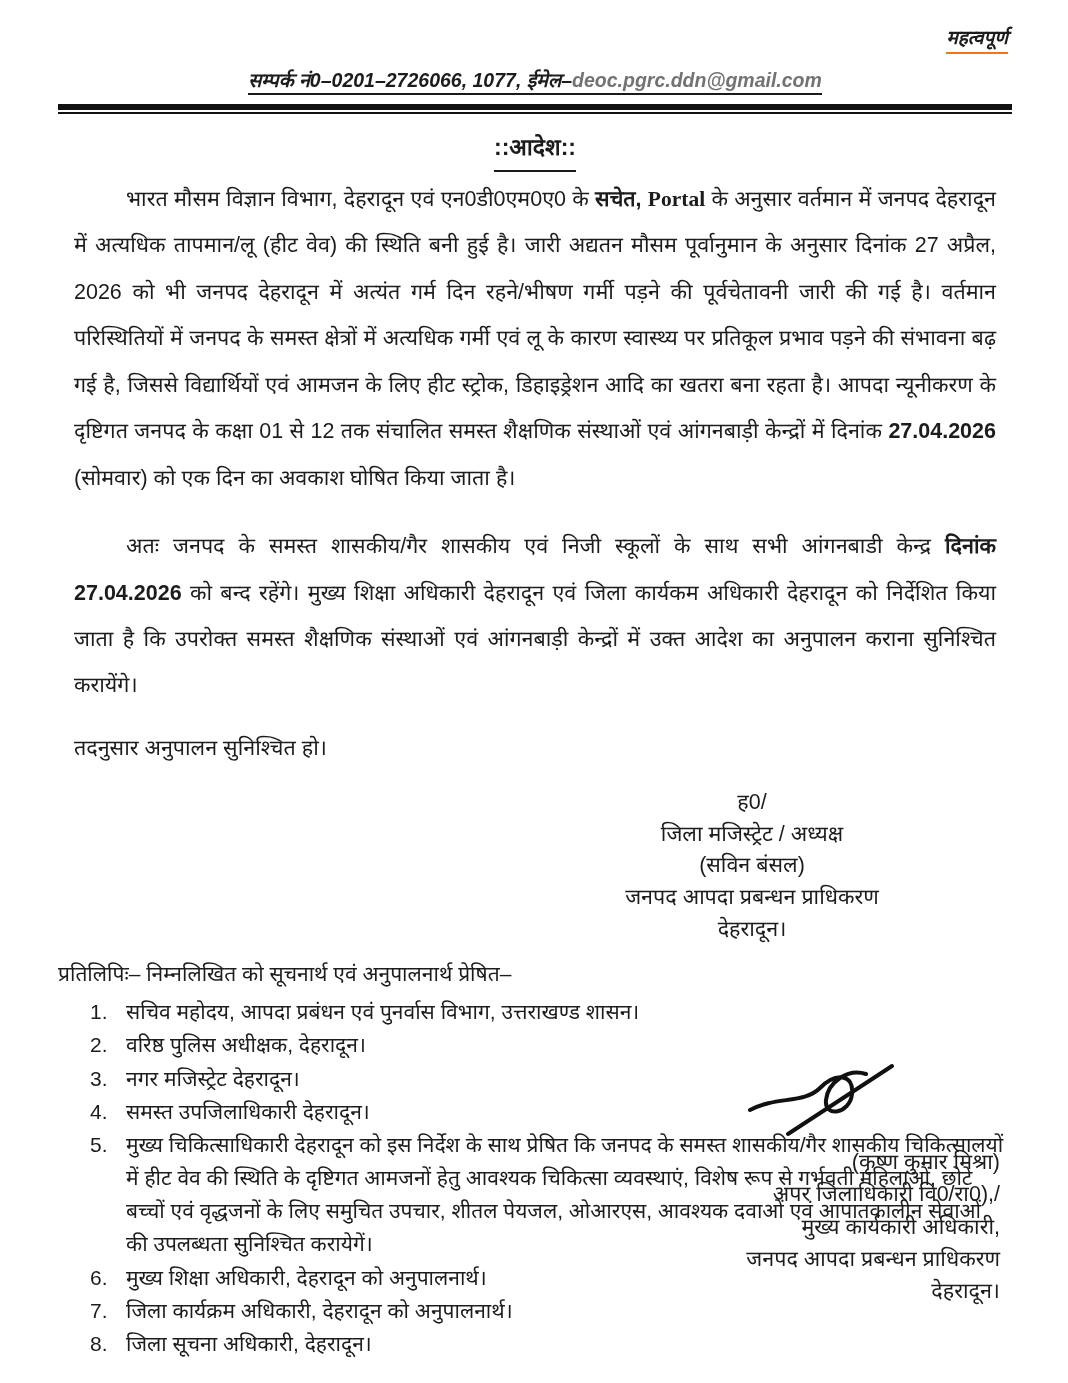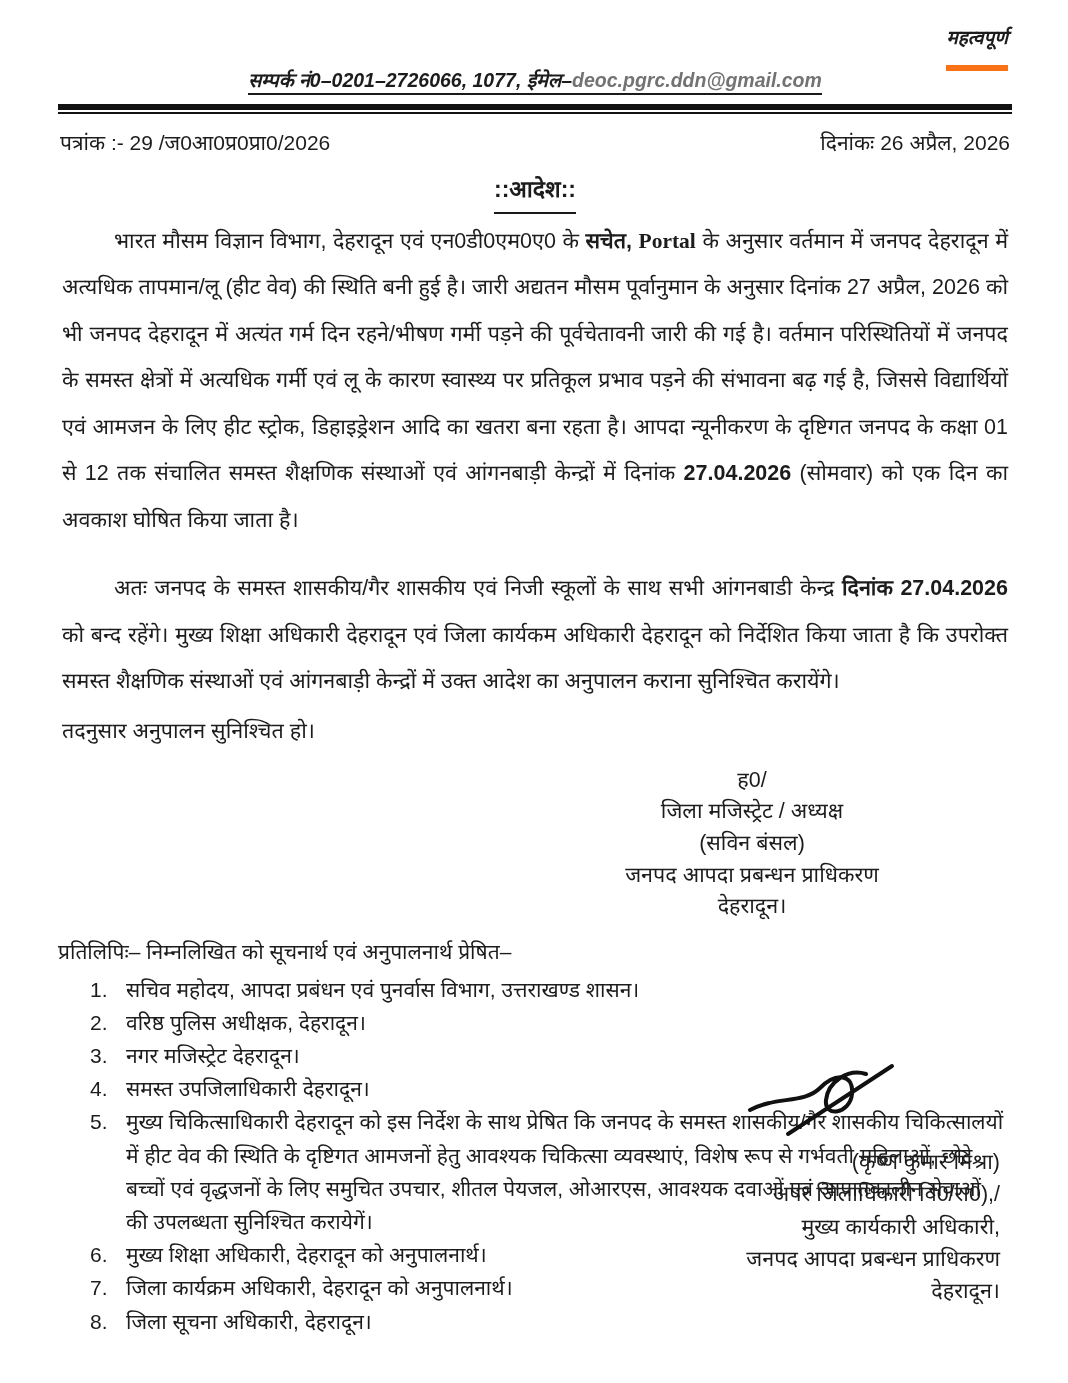--- a/index.html
+++ b/index.html
@@ -17,21 +17,21 @@
   .b { font-weight:bold; }
   .serif { font-family:"Liberation Serif","DejaVu Serif",serif; font-weight:bold; }
 
   .corner-note {
     text-align:right;
     font-size:19px;
     font-style:italic;
     font-weight:600;
     padding-right:4px;
   }
-  .corner-note span { border-bottom:6px solid #f97316; padding-bottom:17px;font-style:italic; }
+  .corner-note span { border-bottom:2px solid #f97316; padding-bottom:4px;font-style:italic; }
 
   .office-title {
     text-align:center;
     font-size:28px;
     font-weight:bold;
     margin-top:10px;
     letter-spacing:0.5px;
   }
   .office-title span { border-bottom:2.5px solid #161616; padding-bottom:4px; }
 
@@ -61,21 +61,21 @@
     font-size:23px;
     font-weight:bold;
     margin-top:16px;
   }
   .subject span { border-bottom:2px solid #1a1a1a; padding-bottom:10px; }
 
   .para {
     font-size:21.5px;
     line-height:2.16;
     text-align:justify;
-    margin:4px;
+    margin:16px;
   }
   .para.first  { margin-top:14px; text-indent:52px; }
   .para.second { margin-top:22px; text-indent:52px; }
   .para.third  { margin-top:2px; }
 
   .sig-right {
     width:340px;
     margin:10px 90px 0 auto;
     text-align:center;
     font-size:21.5px;
@@ -118,24 +118,20 @@
 
   <div class="contact-line">
     <span>
       <span>सम्पर्क नं0–0201–2726066, 1077, ईमेल–</span><span class="email">deoc.pgrc.ddn@gmail.com</span>
     </span>
   </div>
 
   <div class="rule-thick"></div>
   <div class="rule-thin"></div>
 
-  <div class="ref-row">
-    <span>पत्रांक :- 29  /ज0आ0प्र0प्रा0/2026</span>
-    <span>दिनांकः  26  अप्रैल,  2026</span>
-  </div>
 
   <div class="subject">
     <span>::आदेश::</span>
   </div>
 
   <p class="para first"><span>भारत मौसम विज्ञान विभाग, देहरादून एवं एन0डी0एम0ए0 के </span><span class="b">सचेत,</span><span> </span><span class="serif">Portal</span><span> के अनुसार वर्तमान में जनपद देहरादून में अत्यधिक तापमान/लू (हीट वेव) की स्थिति बनी हुई है। जारी अद्यतन मौसम पूर्वानुमान के अनुसार दिनांक 27 अप्रैल, 2026 को भी जनपद देहरादून में अत्यंत गर्म दिन रहने/भीषण गर्मी पड़ने की पूर्वचेतावनी जारी की गई है। वर्तमान परिस्थितियों में जनपद के समस्त क्षेत्रों में अत्यधिक गर्मी एवं लू के कारण स्वास्थ्य पर प्रतिकूल प्रभाव पड़ने की संभावना बढ़ गई है, जिससे विद्यार्थियों एवं आमजन के लिए हीट स्ट्रोक, डिहाइड्रेशन आदि का खतरा बना रहता है। आपदा न्यूनीकरण के दृष्टिगत जनपद के कक्षा 01 से 12 तक संचालित समस्त शैक्षणिक संस्थाओं एवं आंगनबाड़ी केन्द्रों में दिनांक </span><span class="b">27.04.2026</span><span> (सोमवार) को एक दिन का अवकाश घोषित किया जाता है।</span></p>
 
   <p class="para second"><span>अतः जनपद के समस्त शासकीय/गैर शासकीय एवं निजी स्कूलों के साथ सभी आंगनबाडी केन्द्र </span><span class="b">दिनांक 27.04.2026</span><span> को बन्द रहेंगे। मुख्य शिक्षा अधिकारी देहरादून एवं जिला कार्यकम अधिकारी देहरादून को निर्देशित किया जाता है कि उपरोक्त समस्त शैक्षणिक संस्थाओं एवं आंगनबाड़ी केन्द्रों में उक्त आदेश का अनुपालन कराना सुनिश्चित करायेंगे।</span></p>
 
   <p class="para third">तदनुसार अनुपालन सुनिश्चित हो।</p>

